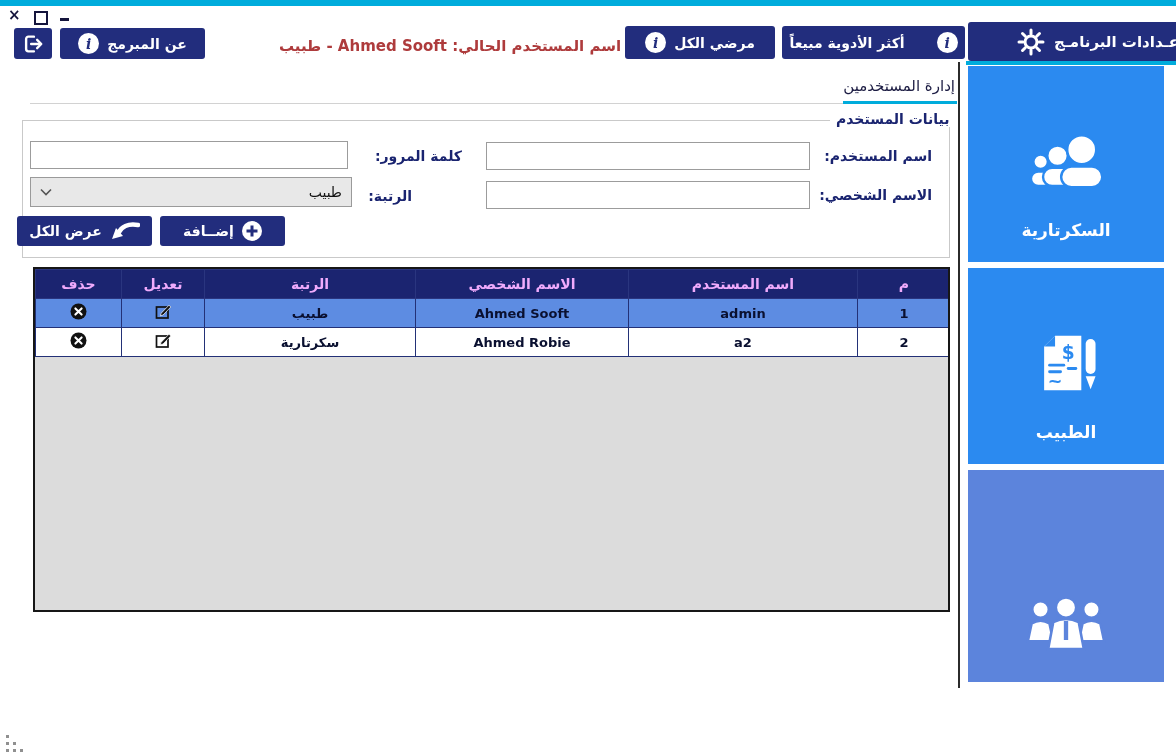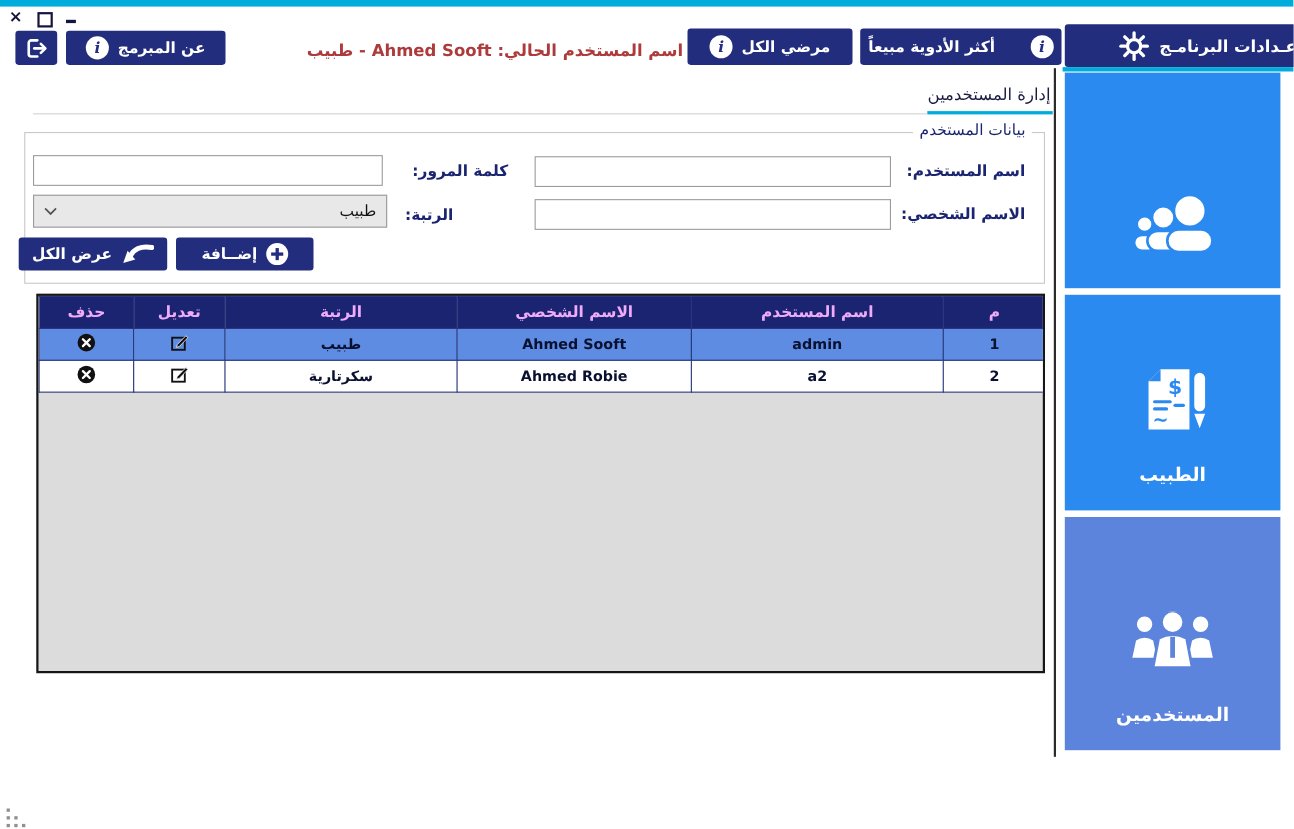--- a/index.html
+++ b/index.html
@@ -49,21 +49,21 @@
   .tile svg{margin-bottom:28px;}
   .vsep{left:958px;top:62px;width:2px;height:626px;background:#2b2b2b;}
   
   .tab-label{left:825px;top:77px;width:130px;text-align:right;color:#1b1b42;font-size:15px;direction:rtl;cursor:pointer;}
   .tab-underline{left:843px;top:101px;width:114px;height:3px;background:#00ACDC;}
   .tab-strip-line{left:30px;top:103px;width:813px;height:1px;background:#d2d2d2;}
   
   .groupbox{left:22px;top:120px;width:926px;height:136px;border:1px solid #c9c9c9;}
   .groupbox-title{
     left:830px;top:111px;background:#fff;padding:0 6px;color:#1A2470;
-    font-weight:normal;font-size:14px;direction:rtl;
+    font-weight:bold;font-size:14px;direction:rtl;
   }
   .flabel{color:#1A2470;font-weight:bold;font-size:14px;direction:rtl;text-align:right;}
   .lbl-username{left:818px;top:148px;width:114px;}
   .lbl-personal{left:814px;top:187px;width:118px;}
   .lbl-password{left:350px;top:148px;width:112px;}
   .lbl-rank{left:350px;top:188px;width:62px;}
   .tinput{
     position:absolute;border:1px solid #9c9c9c;background:#fff;height:26px;
     font-size:14px;padding:0 6px;box-sizing:content-box;direction:rtl;
     font-family:"DejaVu Sans","Liberation Sans",sans-serif;
@@ -174,20 +174,21 @@
       <g fill="#fff" stroke="#2B8AF0" stroke-width="2">
         <circle cx="11" cy="23" r="6"></circle>
           <rect x="3" y="31" width="17" height="12" rx="6"></rect>
         <circle cx="25" cy="18" r="8.5"></circle>
           <rect x="13" y="28" width="25" height="15" rx="7.5"></rect>
         <circle cx="45" cy="13" r="12"></circle>
           <rect x="28" y="27" width="34" height="17" rx="8.5"></rect>
       </g>
     </svg>
   </span>
+  <span class="tile-label" dir="rtl">السكرتارية</span>
 </div>
 
 <div class="abs tile tile-2">
   <span style="display:flex;">
     <svg width="70" height="62" viewBox="0 0 64 56">
       <path d="M22 3 H46 V53 H12 V13 Z" fill="#fff"></path>
       <path d="M22 3 L12 13 H22 Z" fill="#2B8AF0"></path>
       <text x="34" y="24" font-size="17" font-weight="bold" fill="#2B8AF0" text-anchor="middle" font-family="DejaVu Sans, sans-serif">$</text>
       <g stroke="#2B8AF0" stroke-width="2.6" stroke-linecap="round">
         <line x1="17" y1="30" x2="30" y2="30"></line>
@@ -209,21 +210,20 @@
         <circle cx="12" cy="9" r="6.5"></circle>
           <path d="M2 34 L5 20 Q12 15.5 19 20 L22 34 Z"></path>
         <circle cx="52" cy="9" r="6.5"></circle>
           <path d="M42 34 L45 20 Q52 15.5 59 20 L62 34 Z"></path>
         <circle cx="32" cy="7.5" r="8"></circle>
           <path d="M18 40 L22 19 Q32 14 42 19 L46 40 Z"></path>
       </g>
       <rect x="30.3" y="18" width="3.4" height="15" fill="#5C84DC"></rect>
     </svg>
   </span>
-  <span class="tile-label" dir="rtl">المستخدمين</span>
 </div>
 
 <div class="abs vsep"></div>
 
 <div class="abs tab-label">إدارة المستخدمين</div>
 <div class="abs tab-underline"></div>
 <div class="abs tab-strip-line"></div>
 
 <div class="abs groupbox"></div>
 <div class="abs groupbox-title">بيانات المستخدم</div>

